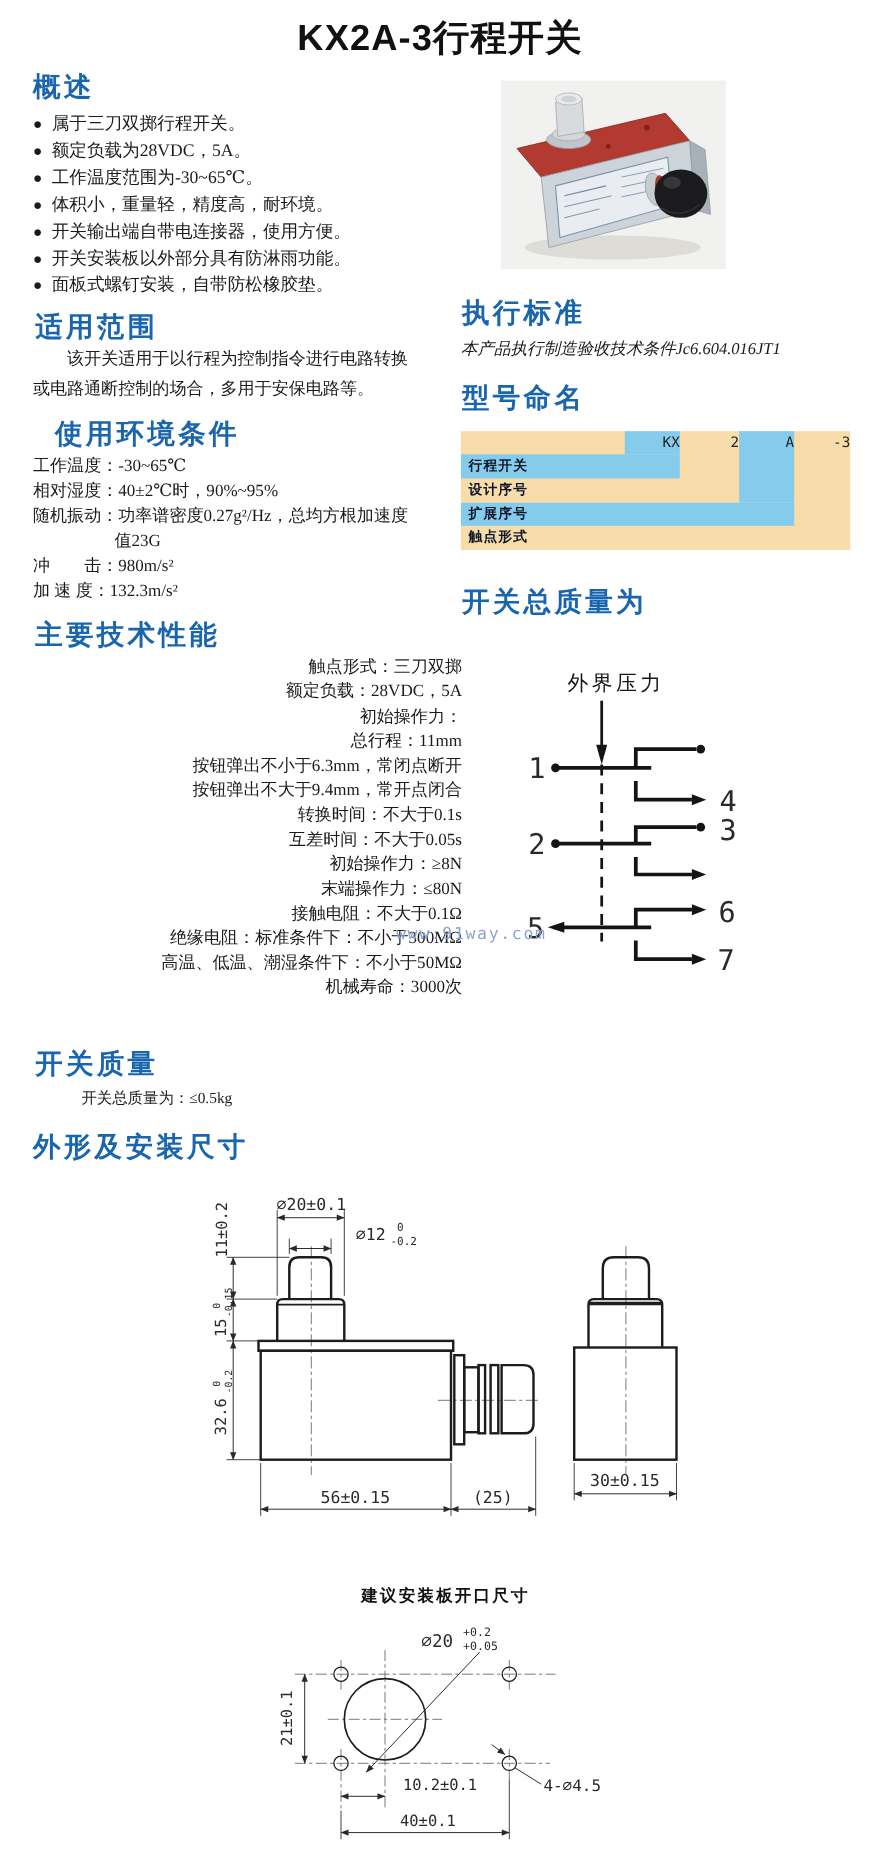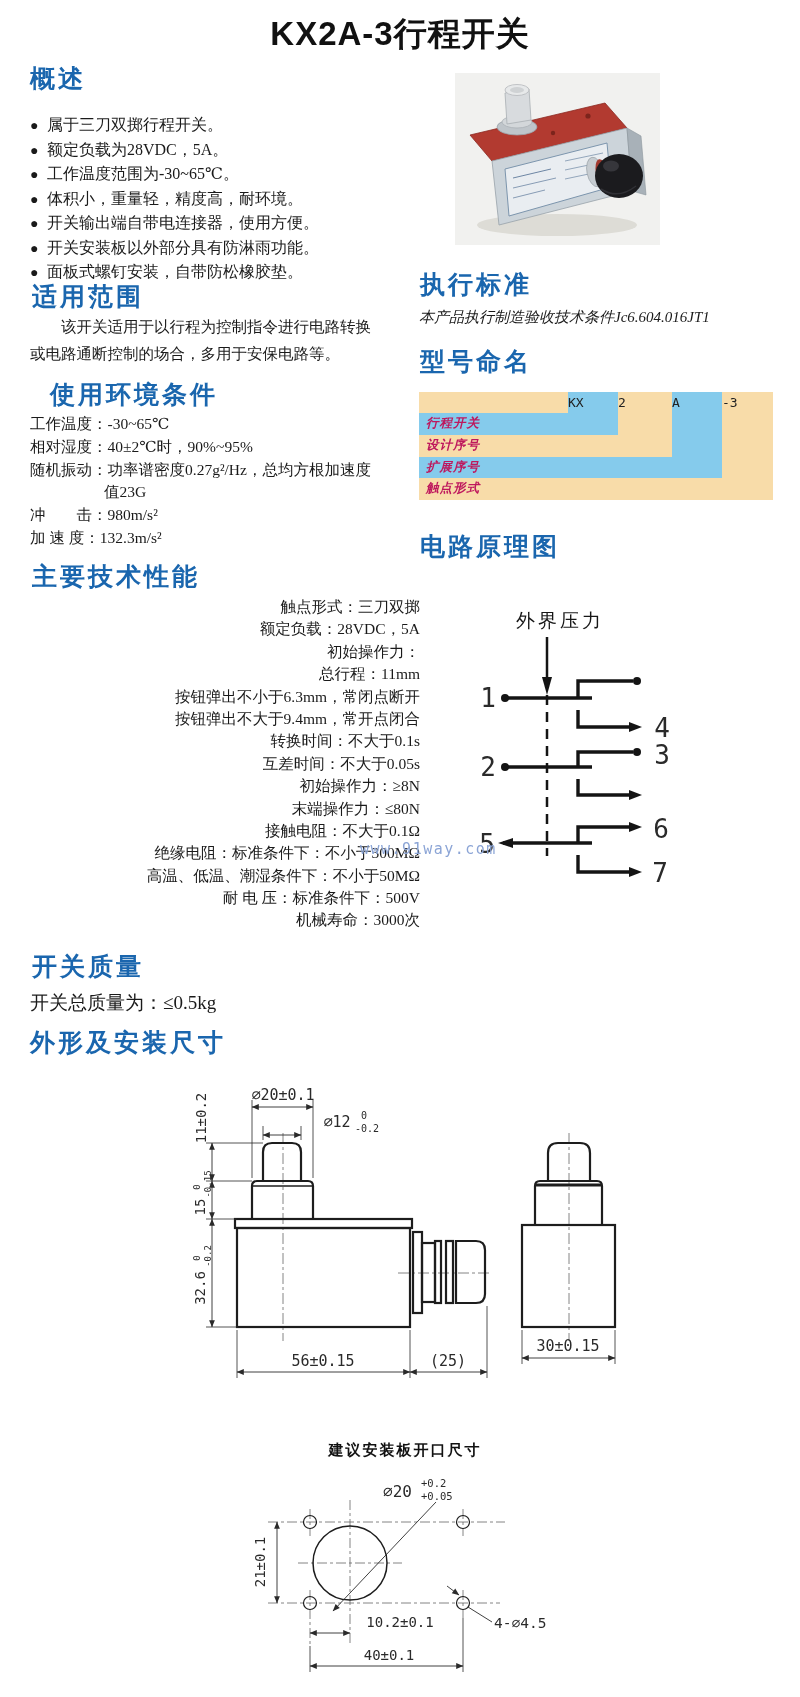--- a/index.html
+++ b/index.html
@@ -12,43 +12,43 @@
   .bullet-line{height:24.5px;line-height:24.5px;font-size:16px;white-space:nowrap;}
   .bullet-mark{display:inline-block;width:17px;font-size:14px;}
   .para{font-size:15.5px;line-height:27px;text-indent:31px;}
   .spec-line{font-size:15.5px;white-space:nowrap;}
   .env .spec-line{height:22.8px;line-height:22.8px;}
   .perf .spec-line{height:22.4px;line-height:22.4px;text-align:right;}
   .ind1{padding-left:64px;}
   .ind2{padding-left:79px;font-family:Liberation Serif, serif;}
   .indE{padding-left:74px;}
   .std-body{font-size:15px;white-space:nowrap;}
-  .weight-body{font-size:19px;}
+  .weight-body{font-size:14px;margin-left:44px;}
   
   .ntable{left:419px;top:392px;width:354px;height:108px;background:#f8dca9;}
   .nblue{position:absolute;background:#85cbec;}
-  .ncode{position:absolute;top:0;height:21px;line-height:21px;text-align:left;
+  .ncode{position:absolute;top:0;height:21px;line-height:21px;text-align:right;
          font-family:"DejaVu Sans Mono",monospace;font-size:13px;color:#222;}
-  .nrow{position:absolute;left:7px;height:21px;line-height:21px;font-style:italic;font-weight:bold;
-        font-size:12.5px;color:#be185d;font-family:"Liberation Serif",serif;letter-spacing:1px;}
+  .nrow{position:absolute;left:7px;height:21px;line-height:21px;font-weight:bold;
+        font-size:12.5px;color:#0f172a;font-family:"Liberation Serif",serif;letter-spacing:1px;}
   .watermark{font-family:"DejaVu Sans Mono",monospace;font-size:15px;color:#8ca5d6;letter-spacing:1.5px;}
   .mount-title{font-family:"Liberation Sans","DejaVu Sans",sans-serif;font-weight:bold;font-size:15px;
                letter-spacing:2px;text-align:center;color:#111;}
   svg text{font-family:"DejaVu Sans Mono",monospace;fill:#2a2a2a;}
   svg .cnum{font-size:26px;fill:#222;}
 </style>
 </head>
 <body>
 
 <div class="page">
 
   <div class="abs doc-title">KX2A-3行程开关</div>
 
   <div class="abs h2" style="left:30px;top:62px;text-align:right;">概述</div>
-  <div class="abs" style="left:30px;top:113px;width:370px;">
+  <div class="abs" style="left:30px;top:101px;width:370px;">
     <div class="bullet-line"><span class="bullet-mark">●</span><span>属于三刀双掷行程开关。</span></div>
     <div class="bullet-line"><span class="bullet-mark">●</span><span>额定负载为28VDC，5A。</span></div>
     <div class="bullet-line"><span class="bullet-mark">●</span><span>工作温度范围为-30~65℃。</span></div>
     <div class="bullet-line"><span class="bullet-mark">●</span><span>体积小，重量轻，精度高，耐环境。</span></div>
     <div class="bullet-line"><span class="bullet-mark">●</span><span>开关输出端自带电连接器，使用方便。</span></div>
     <div class="bullet-line"><span class="bullet-mark">●</span><span>开关安装板以外部分具有防淋雨功能。</span></div>
     <div class="bullet-line"><span class="bullet-mark">●</span><span>面板式螺钉安装，自带防松橡胶垫。</span></div>
   </div>
 
   <div class="abs h2" style="left:32px;top:280px;">适用范围</div>
@@ -72,21 +72,20 @@
     <div class="spec-line ind1">总行程：11mm</div>
     <div class="spec-line ind1">按钮弹出不小于6.3mm，常闭点断开</div>
     <div class="spec-line ind1">按钮弹出不大于9.4mm，常开点闭合</div>
     <div class="spec-line ind1">转换时间：不大于0.1s</div>
     <div class="spec-line ind1">互差时间：不大于0.05s</div>
     <div class="spec-line ind1">初始操作力：≥8N</div>
     <div class="spec-line ind1">末端操作力：≤80N</div>
     <div class="spec-line">接触电阻：不大于0.1Ω</div>
     <div class="spec-line">绝缘电阻：标准条件下：不小于300MΩ</div>
     <div class="spec-line ind2">高温、低温、潮湿条件下：不小于50MΩ</div>
-    <div class="spec-line">耐 电 压：标准条件下：500V</div>
     <div class="spec-line">机械寿命：3000次</div>
   </div>
 
   <div class="abs h2" style="left:32px;top:950px;">开关质量</div>
   <div class="abs weight-body" style="left:30px;top:990px;">开关总质量为：≤0.5kg</div>
 
   <div class="abs h2" style="left:30px;top:1026px;">外形及安装尺寸</div>
 
   <svg class="abs" style="left:455px;top:73px;" width="205" height="172" viewBox="0 0 205 172">
     <rect x="0" y="0" width="205" height="172" fill="#f1f1ef"></rect>
@@ -133,21 +132,21 @@
     <div class="ncode" style="left:149px;width:50px;">KX</div>
     <div class="ncode" style="left:199px;width:54px;">2</div>
     <div class="ncode" style="left:253px;width:50px;">A</div>
     <div class="ncode" style="left:303px;width:51px;">-3</div>
     <div class="nrow" style="top:21px;">行程开关</div>
     <div class="nrow" style="top:43px;">设计序号</div>
     <div class="nrow" style="top:65px;">扩展序号</div>
     <div class="nrow" style="top:86px;">触点形式</div>
   </div>
 
-  <div class="abs h2" style="left:420px;top:530px;">电路原理图</div>
+  <div class="abs h2" style="left:420px;top:530px;">开关总质量为</div>
 
   <svg class="abs" style="left:420px;top:590px;" width="270" height="310" viewBox="420 590 270 310">
     <text x="560" y="627" text-anchor="middle" font-size="19" style="font-family:'Liberation Serif',serif;fill:#161616;letter-spacing:3px;">外界压力</text>
     <g stroke="#141414" fill="none" stroke-width="2.5">
       <line x1="547" y1="637" x2="547" y2="680"></line>
       <line x1="547" y1="695" x2="547" y2="856" stroke-dasharray="10 7"></line>
     </g>
     <polygon points="542,677 552,677 547,695" fill="#141414"></polygon>
     <g stroke="#141414" fill="none" stroke-width="3.4">
       <line x1="505" y1="698" x2="592" y2="698"></line>

